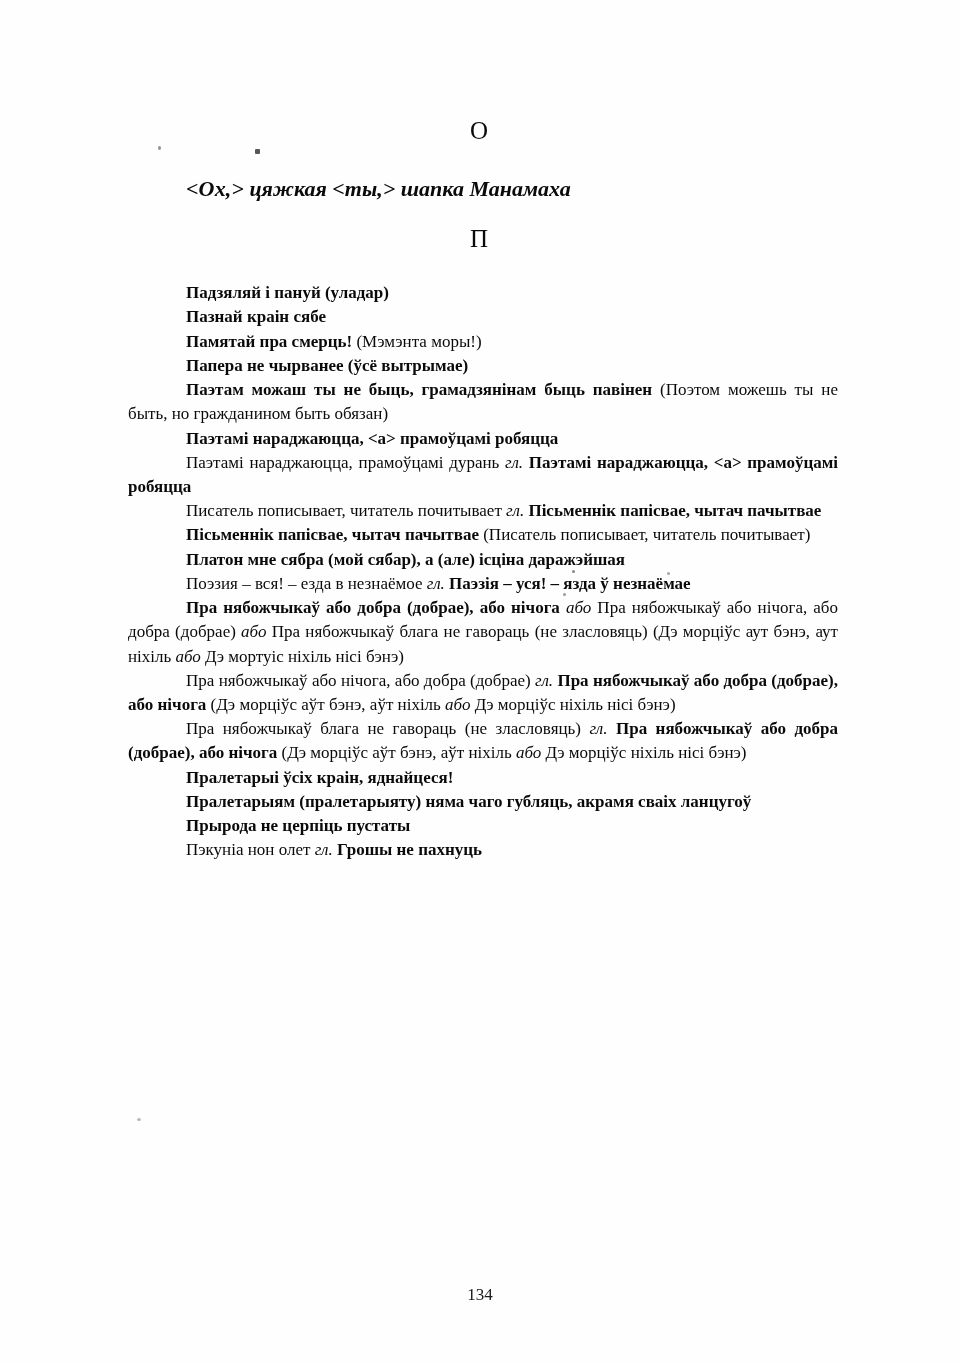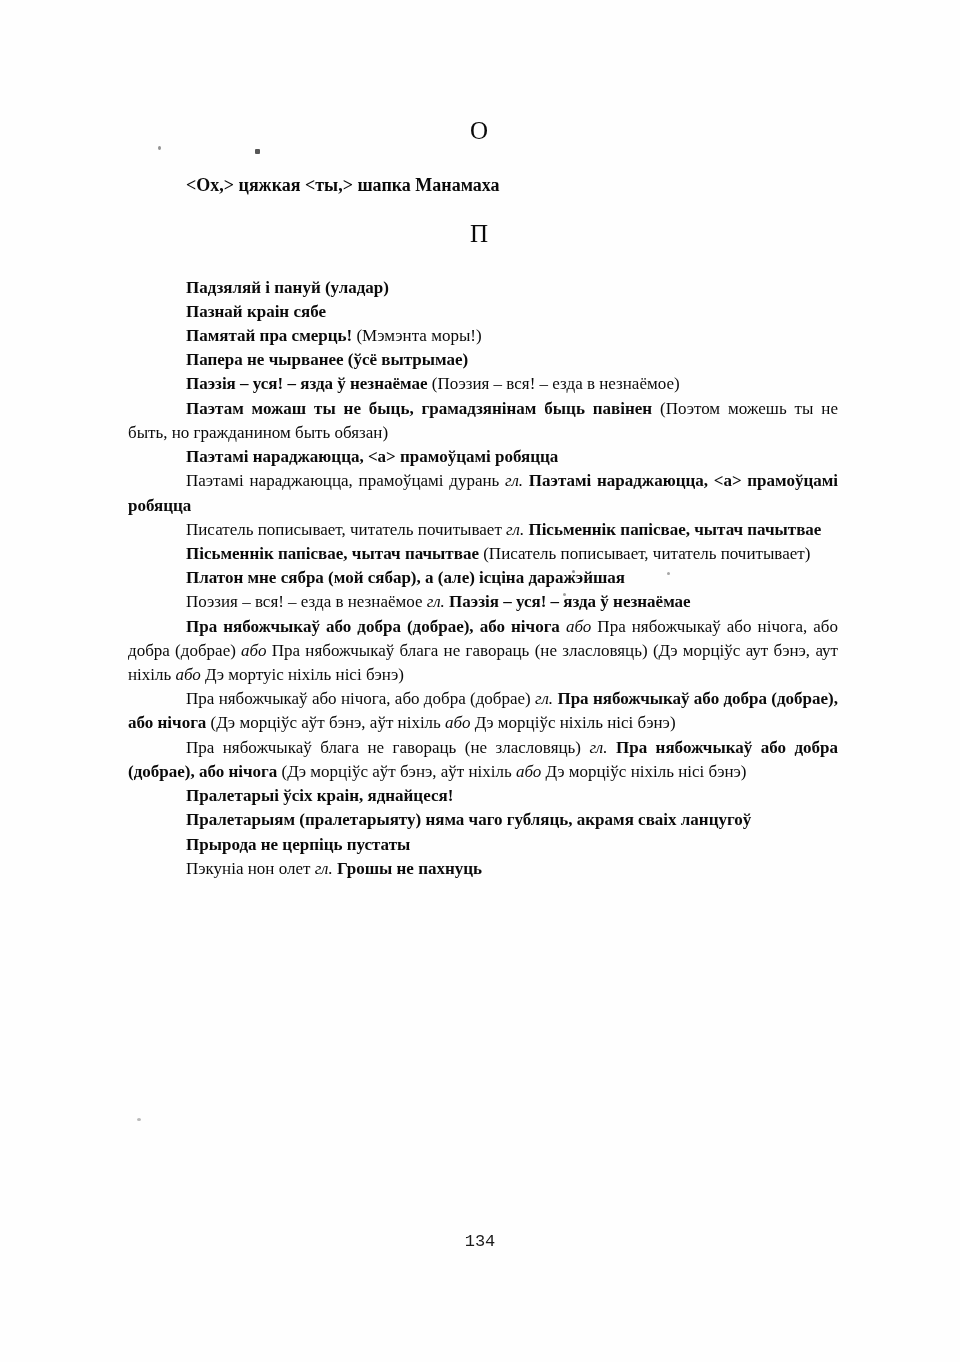--- a/index.html
+++ b/index.html
@@ -43,23 +43,24 @@
     font-size: 25px;
     font-weight: 400;
     letter-spacing: 0;
     line-height: 1;
   }
   .letter-o { margin: 0 0 0 0; padding-right: 8px; }
   .letter-p { margin: 0; padding-right: 8px; }
 
   .headword-line {
     font-weight: bold;
-    font-size: 18px;
+    font-size: 22px;
     line-height: 1.42;
     text-indent: 58px;
+    font-style: italic;
   }
 
   p.entry {
     margin: 0;
     font-size: 17px;
     line-height: 1.425;
     text-align: justify;
     text-indent: 58px;
     hyphens: manual;
   }
@@ -68,26 +69,26 @@
   .b { font-weight: bold; }
   .i { font-style: italic; }
   .r { font-weight: normal; font-style: normal; text-align: center; }
 
   .blk-bold { font-weight: bold; }
   .gap-md { height: 22px; }
   .gap-lg { height: 30px; }
 
   .folio {
     position: absolute;
-    top: 1232px;
+    top: 1285px;
     left: 0;
     width: 960px;
     text-align: center;
     font-size: 17px;
-    font-family: Liberation Mono, monospace;
+    font-family: Liberation Serif, serif;
     color: #1a1a1a;
   }
 </style>
 </head>
 <body>
 
 <div class="page">
 
   <span class="speck speck-a"></span>
   <span class="speck speck-b"></span>
@@ -120,23 +121,20 @@
 
     <p class="entry flush">
       <span class="b">Памятай пра смерць!</span><span class="r"> (Мэмэнта моры!)</span>
     </p>
 
     <p class="entry flush blk-bold">
       <span>Папера не чырванее (ўсё вытрымае)</span>
     </p>
 
 
-    <p class="entry flush">
-      <span class="b">Паэзія – уся! – язда ў незнаёмае</span><span class="r"> (Поэзия – вся! – езда в незнаёмое)</span>
-    </p>
 
     <p class="entry">
       <span class="b">Паэтам можаш ты не быць, грамадзянінам быць павінен</span><span class="r"> (Поэтом можешь ты не быть, но гражданином быть обязан)</span>
     </p>
 
     <p class="entry flush blk-bold">
       <span>Паэтамі нараджаюцца, &lt;а&gt; прамоўцамі робяцца</span>
     </p>
 
     <p class="entry">

